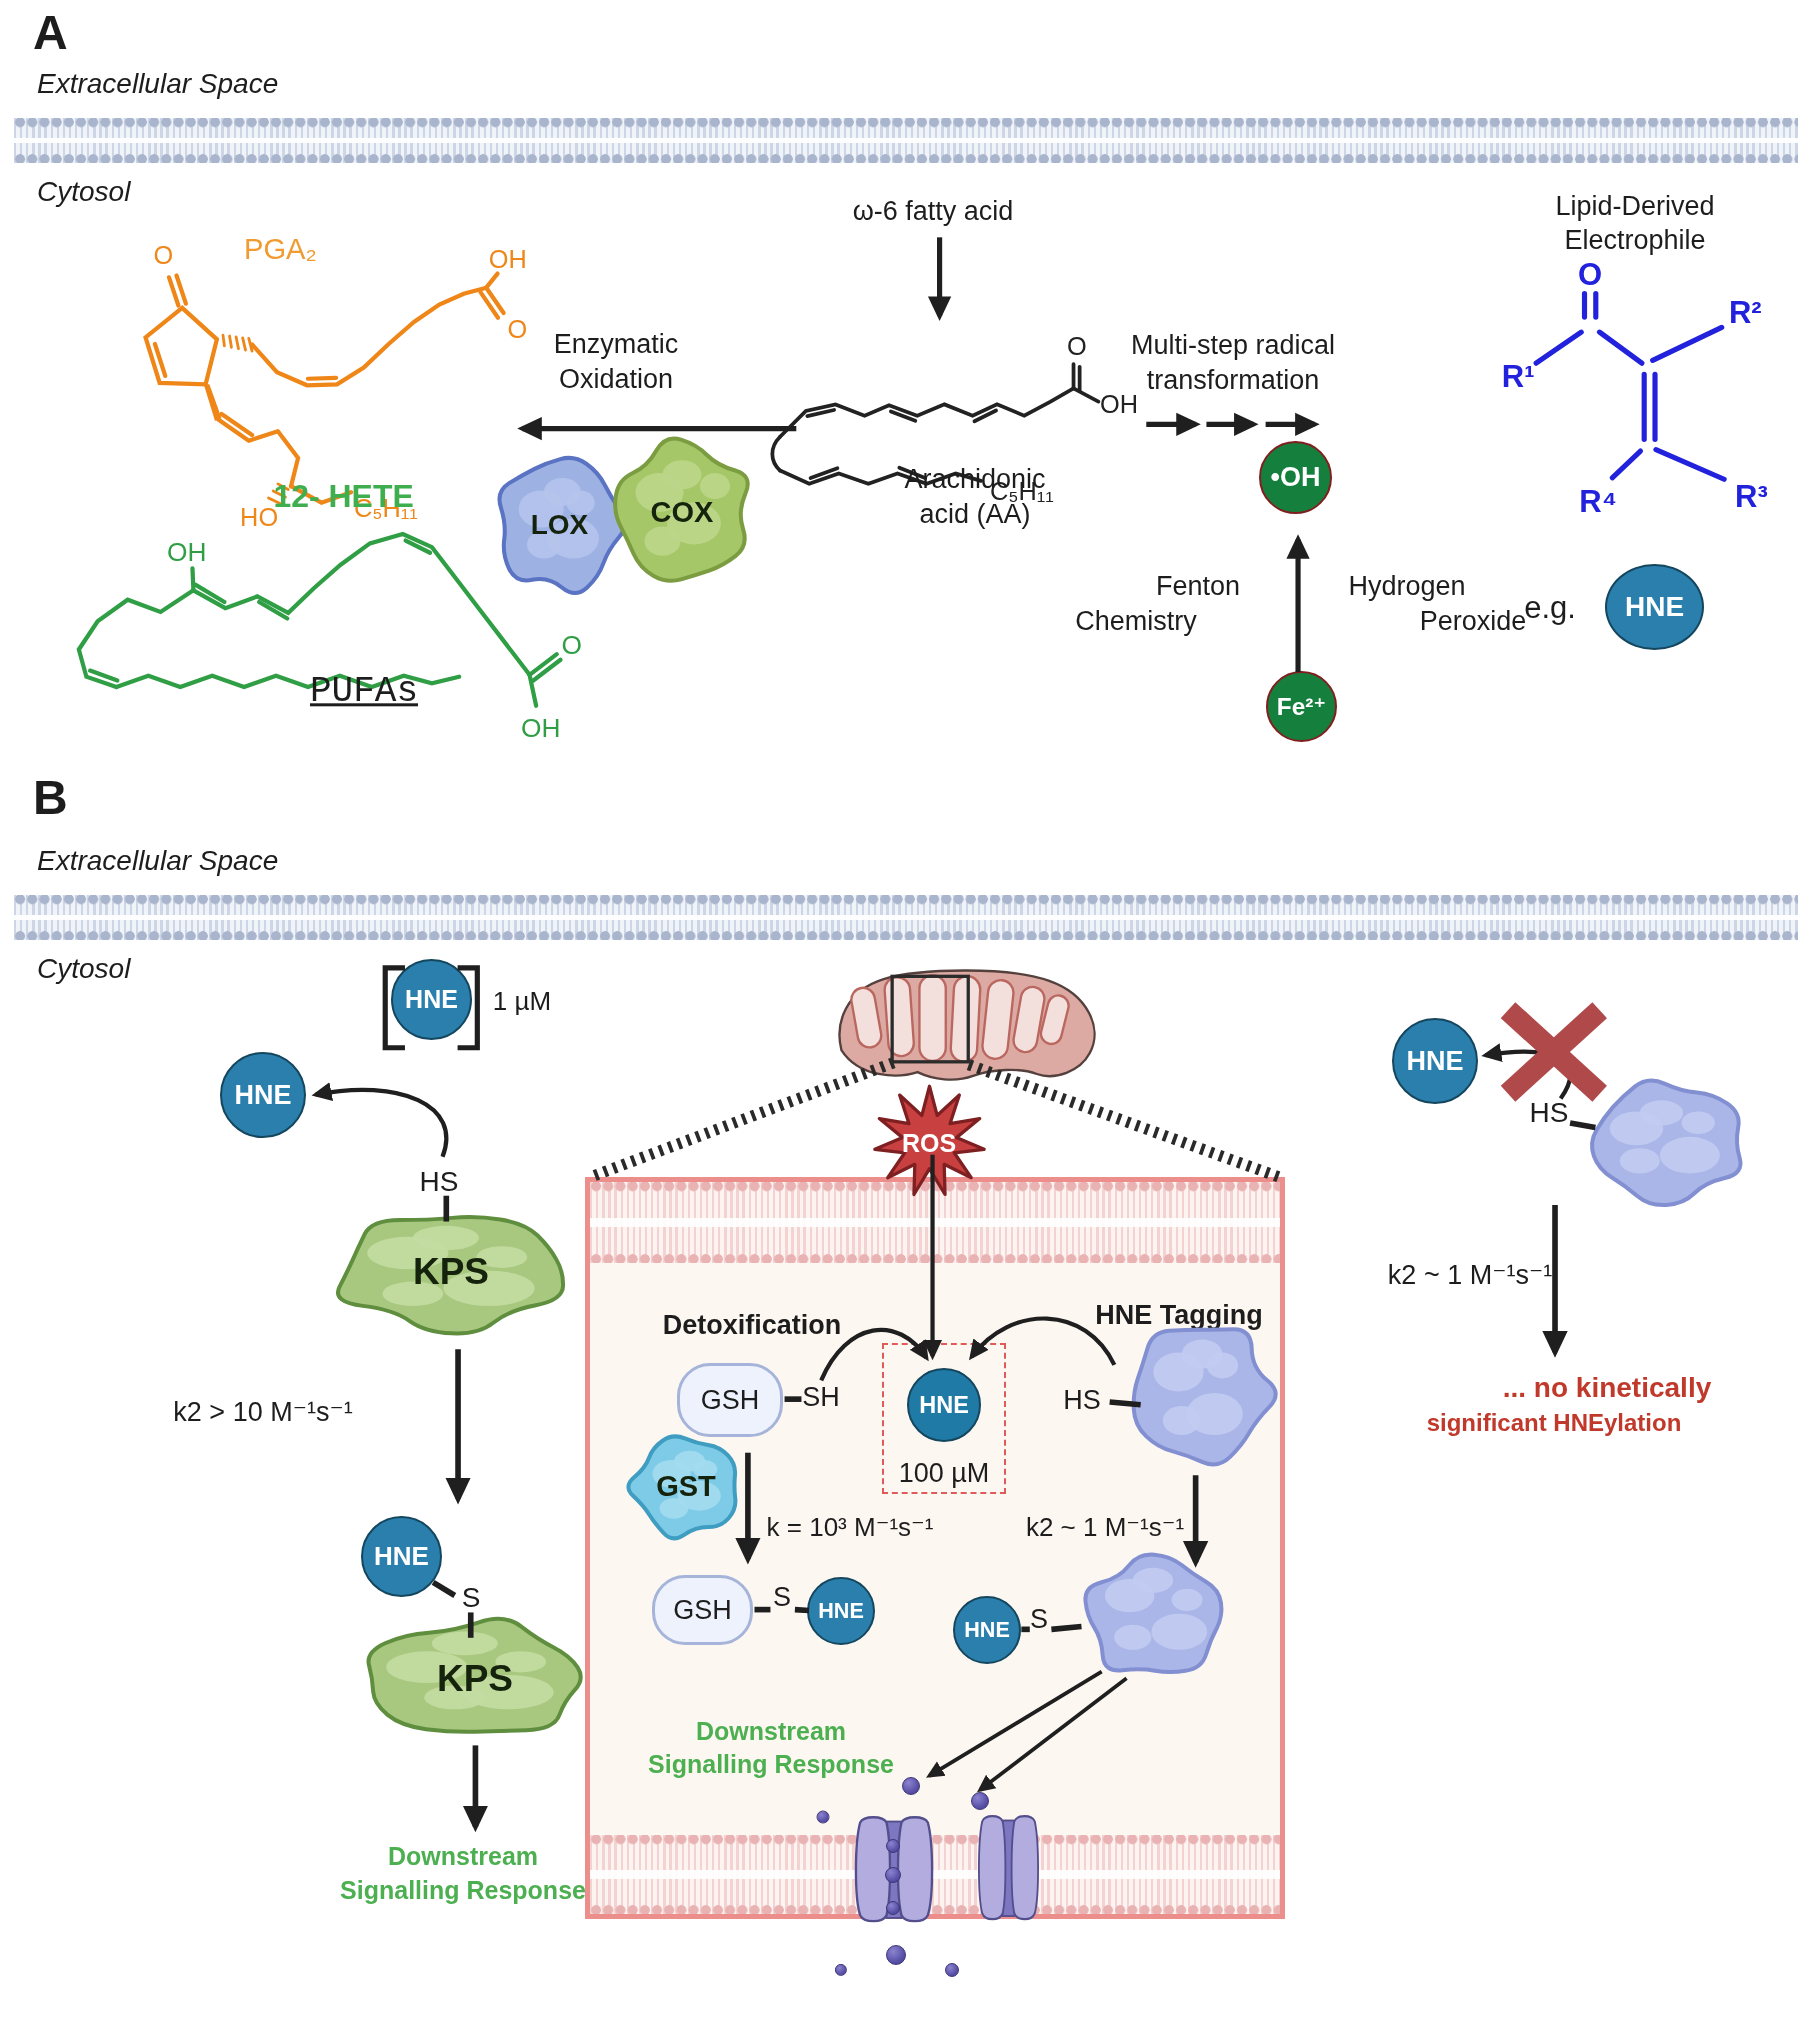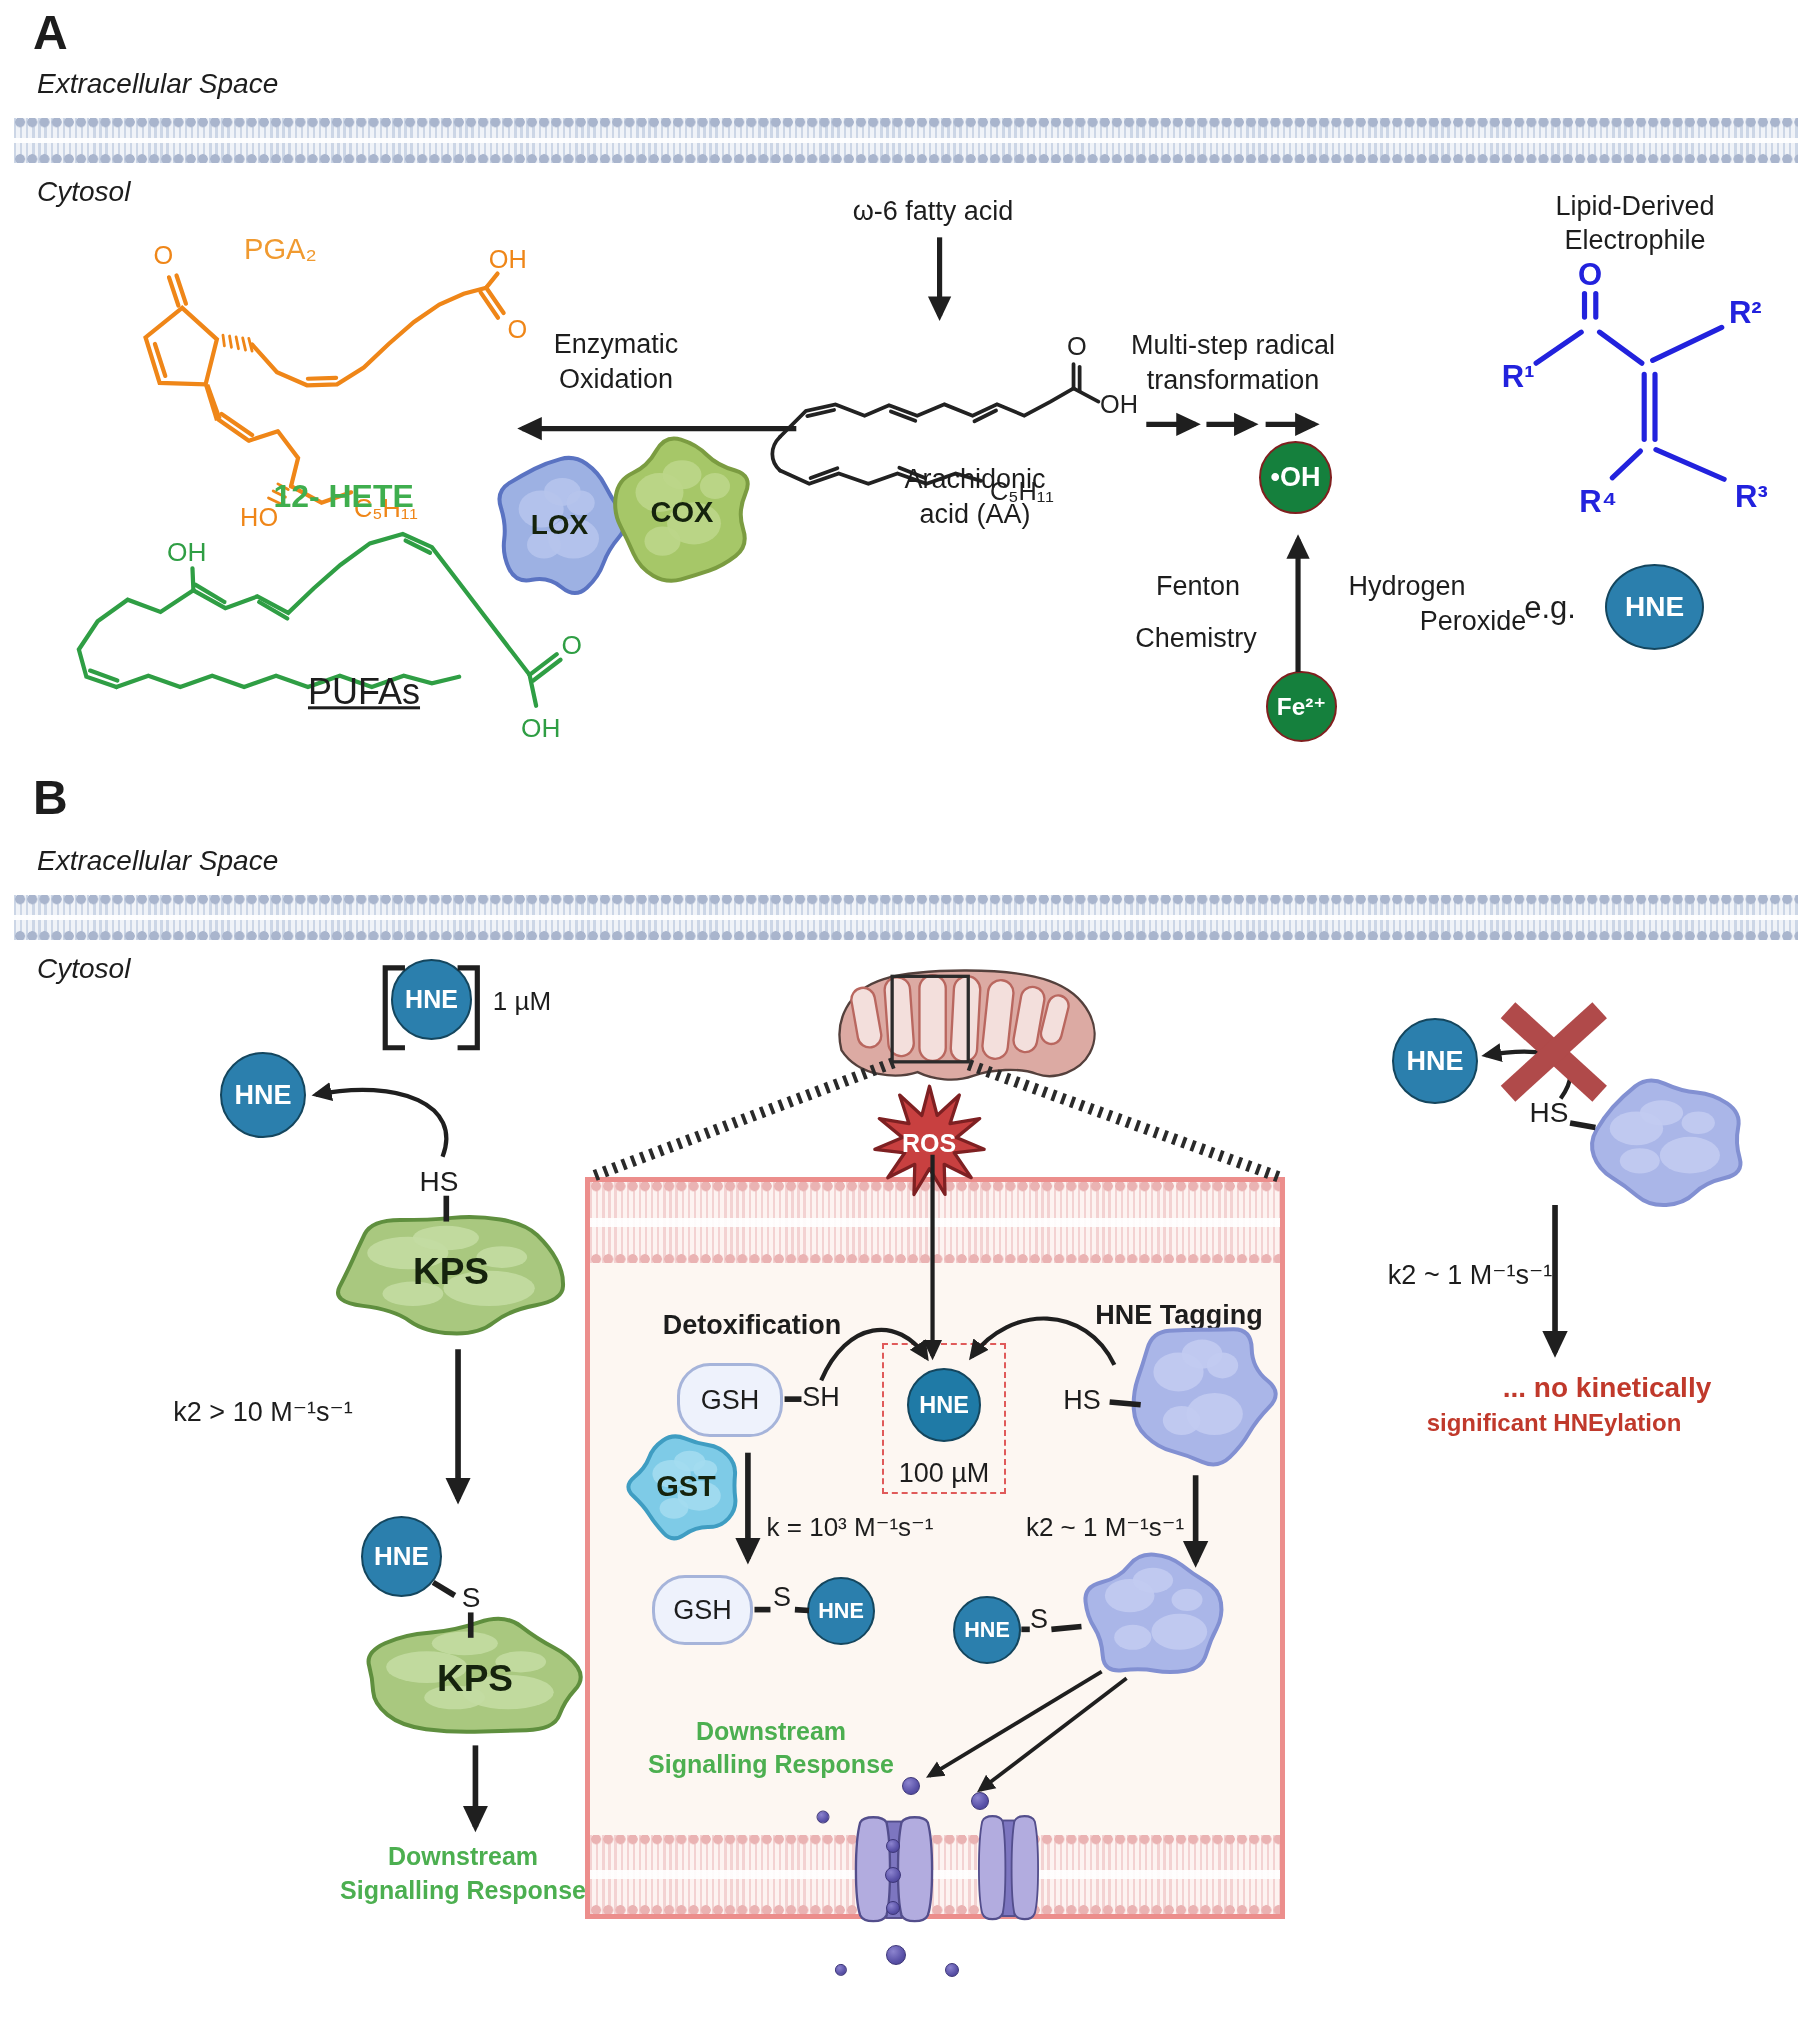--- a/index.html
+++ b/index.html
@@ -93,21 +93,21 @@
       <line x1="1008" y1="432" x2="1066" y2="388"></line>
       <line x1="1016" y1="444" x2="1074" y2="400"></line>
       <line x1="1008" y1="432" x2="1022" y2="498"></line>
     </g>
     <text x="612" y="75" font-size="68" font-weight="bold" fill="#3fae4e" text-anchor="middle">12- HETE</text>
     <text x="278" y="190" font-size="56" fill="#2f9e44" text-anchor="middle">OH</text>
     <text x="1098" y="388" font-size="56" fill="#2f9e44" text-anchor="middle">O</text>
     <text x="1032" y="565" font-size="56" fill="#2f9e44" text-anchor="middle">OH</text>
   </svg>
 
-  <div class="t" style="left:364px;top:692px;font-size:36px;text-decoration:underline;">PUFAs</div>
+  <div class="t" style="left:364px;top:692px;font-size:36px;text-decoration:underline;font-family:Liberation Mono, monospace;">PUFAs</div>
 
   <div class="t" style="left:616px;top:345px;">Enzymatic</div>
   <div class="t" style="left:616px;top:380px;">Oxidation</div>
 
   <div class="blob" style="left:489px;top:447px;width:141px;height:155px;">
       <svg viewBox="0 0 100 100" preserveAspectRatio="none" style="position: absolute; inset: 0px; width: 100%; height: 100%; overflow: visible;">
         <path d="M93.3,41.4 Q99.9,50.0 92.3,58.1 Q84.6,66.3 81.1,75.1 Q77.7,83.9 69.4,90.8 Q61.1,97.7 51.7,90.6 Q42.2,83.6 30.6,85.7 Q19.1,87.9 14.2,78.5 Q9.4,69.1 10.8,59.6 Q12.2,50.0 8.5,39.3 Q4.7,28.7 14.3,23.3 Q23.9,18.0 32.3,14.1 Q40.7,10.2 50.6,7.8 Q60.4,5.3 69.0,10.8 Q77.5,16.3 82.1,24.5 Q86.7,32.7 93.3,41.4 Z" fill="#9db1e3" stroke="#5a73c2" stroke-width="4" vector-effect="non-scaling-stroke"></path>
         <ellipse cx="37" cy="40" rx="16" ry="12" fill="#b6c4ec" opacity="0.9"></ellipse>
         <ellipse cx="60" cy="59" rx="18" ry="13" fill="#b6c4ec" opacity="0.9"></ellipse>
         <ellipse cx="52" cy="29" rx="13" ry="9" fill="#b6c4ec" opacity="0.9"></ellipse>
@@ -148,21 +148,21 @@
     <text x="752" y="190" font-size="54" fill="#222" text-anchor="middle">OH</text>
     <text x="545" y="375" font-size="54" fill="#222" text-anchor="middle">C₅H₁₁</text>
   </svg>
 
   <div class="t" style="left:975px;top:480px;">Arachidonic</div>
   <div class="t" style="left:975px;top:515px;">acid (AA)</div>
 
   <div class="t" style="left:1233px;top:346px;">Multi-step radical</div>
   <div class="t" style="left:1233px;top:381px;">transformation</div>
   <div class="t" style="left:1198px;top:587px;">Fenton</div>
-  <div class="t" style="left:1196px;top:622px;margin-top:17px;">Chemistry</div>
+  <div class="t" style="left:1136px;top:622px;">Chemistry</div>
   <div class="t" style="left:1407px;top:587px;">Hydrogen</div>
   <div class="t" style="left:1473px;top:622px;text-align:right;">Peroxide</div>
 
   <div class="circ circ-red" style="left:1259px;top:441px;width:73px;height:73px;font-size:27px;">•OH</div>
   <div class="circ circ-red" style="left:1266px;top:671px;width:71px;height:71px;font-size:24.4px;">Fe²⁺</div>
 
   <div class="t" style="left:1635px;top:207px;">Lipid-Derived</div>
   <div class="t" style="left:1635px;top:241px;">Electrophile</div>
 
   <svg style="left:1489px;top:256px;" width="301" height="282" viewBox="0 0 640 600">

